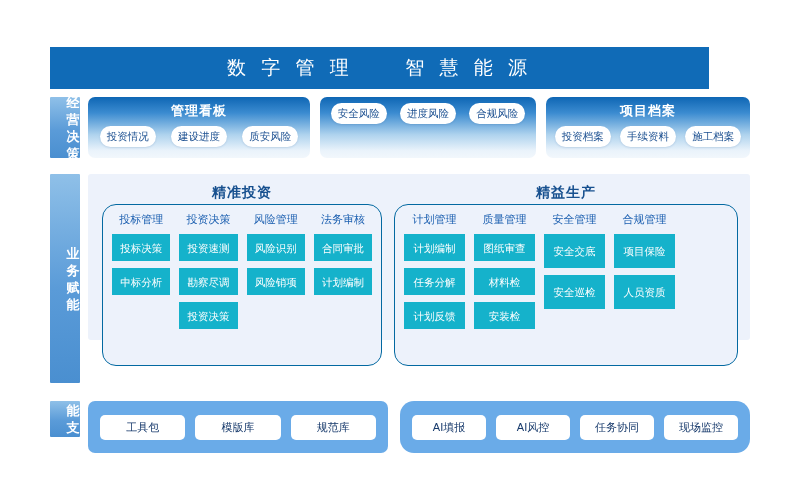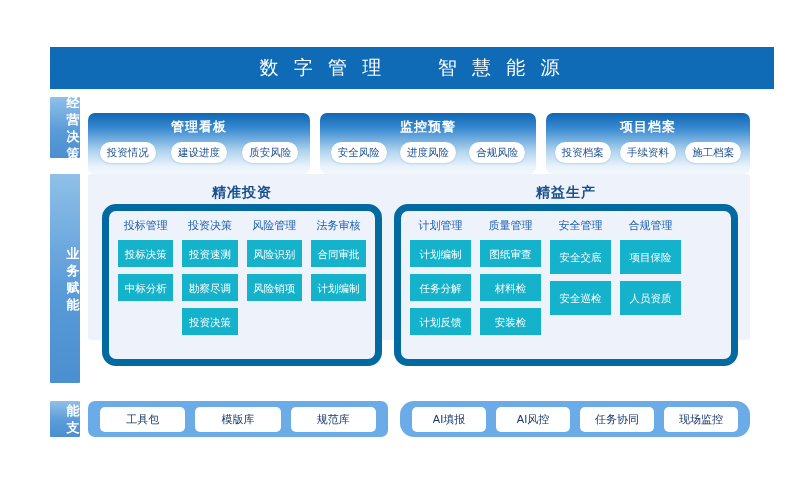--- a/index.html
+++ b/index.html
@@ -20,21 +20,21 @@
   .page {
     position: absolute;
     left: 0; top: 0;
     width: 800px; height: 480px;
   }
 
   
   .title-bar {
     position: absolute;
     left: 50px; top: 47px;
-    width: 724px; height: 42px;
+    width: 659px; height: 42px;
     background: #106BB7;
     display: flex;
     align-items: center;
     justify-content: center;
   }
   .title-text {
     color: #ffffff;
     font-size: 19px;
     letter-spacing: 5px;
     font-weight: normal;
@@ -69,21 +69,20 @@
   .row1-label .sl-inner { width: 15px; }
 
   .deck {
     position: absolute;
     top: 97px;
     height: 61px;
     border-radius: 7px;
     background: linear-gradient(180deg, #0E66B4 0%, #3B8BD0 26%, #AFD3EE 62%, #EAF3FB 88%, #F2F7FC 100%);
     box-sizing: border-box;
     overflow: hidden;
-    margin-top: 16px;
   }
   .deck-title {
     text-align: center;
     color: #ffffff;
     font-size: 13px;
     font-weight: bold;
     margin-top: 5px;
     letter-spacing: 1px;
   }
   .deck-pills {
@@ -135,21 +134,21 @@
   .group-title {
     text-align: center;
     font-size: 14px;
     font-weight: bold;
     color: #17508F;
     letter-spacing: 1px;
     height: 22px;
     line-height: 20px;
   }
   .group-box {
-    border: 7px solid #0369a1;
+    border: 1px solid #0369a1;
     border-radius: 14px;
     background: #EDF2FB;
     box-sizing: border-box;
     padding: 7px 9px 9px 9px;
     display: flex;
     justify-content: flex-start;
     gap: 9px;
   }
 
   .group-a { left: 14px;  width: 280px; }
@@ -193,21 +192,21 @@
   
   .row3-label {
     left: 50px; top: 401px;
     width: 30px; height: 36px;
   }
   .row3-label .sl-inner { width: 15px; }
 
   .support {
     position: absolute;
     top: 401px;
-    height: 36px;
+    height: 52px;
     background: #6AABE8;
     border-radius: 7px;
     display: flex;
     align-items: center;
     justify-content: space-around;
     box-sizing: border-box;
     padding: 0 7px;
   }
   .support-a { left: 88px;  width: 300px; }
   .support-b { left: 400px; width: 350px; border-radius: 14px; }
@@ -245,21 +244,20 @@
   <div class="deck deck-a">
     <div class="deck-title">管理看板</div>
     <div class="deck-pills">
       <div class="pill">投资情况</div>
       <div class="pill">建设进度</div>
       <div class="pill">质安风险</div>
     </div>
   </div>
 
   <div class="deck deck-b">
-    <div class="deck-title">监控预警</div>
     <div class="deck-pills">
       <div class="pill">安全风险</div>
       <div class="pill">进度风险</div>
       <div class="pill">合规风险</div>
     </div>
   </div>
 
   <div class="deck deck-c">
     <div class="deck-title">项目档案</div>
     <div class="deck-pills">

